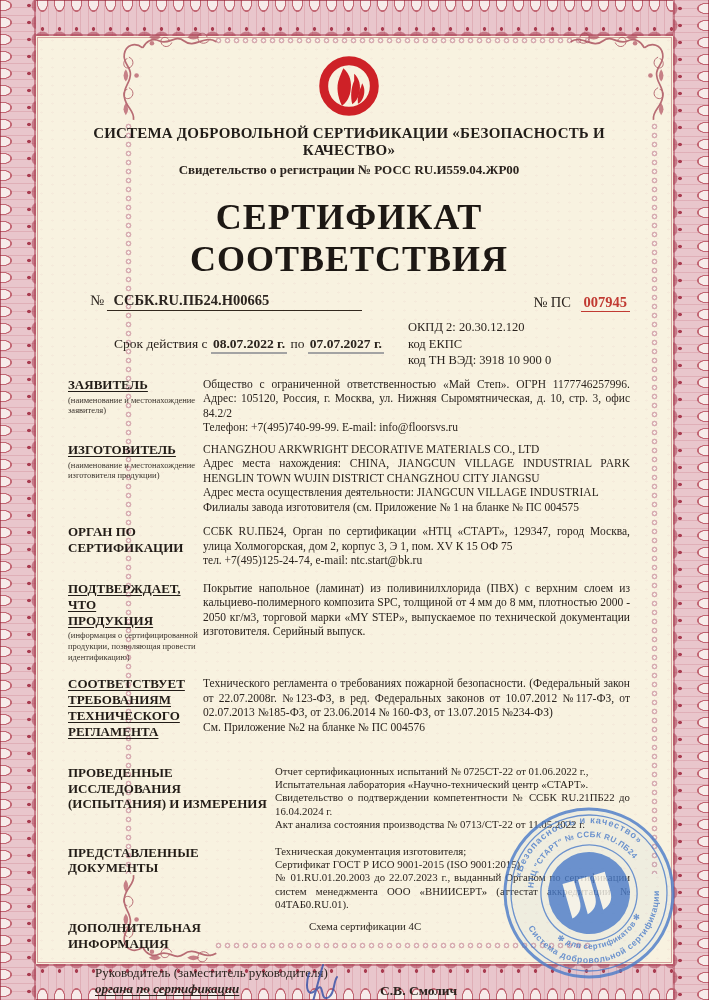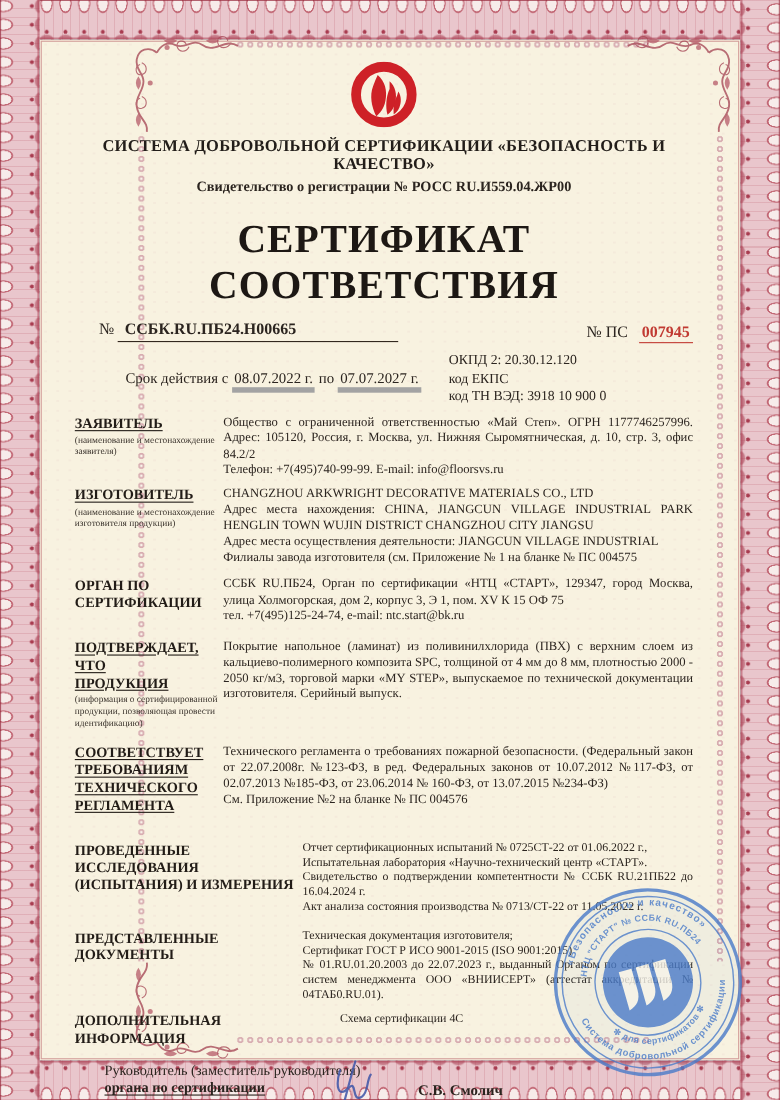--- a/index.html
+++ b/index.html
@@ -41,35 +41,35 @@
   .logo-row svg{width:60px;height:60px;}
   .system-name{margin-top:7px;text-align:center;font-size:15px;font-weight:bold;letter-spacing:.2px;color:#221d19;}
   .reg-line{margin-top:3px;text-align:center;font-size:13px;font-weight:bold;}
   .cert-title{margin-top:18px;text-align:center;font-size:36px;font-weight:bold;letter-spacing:1px;color:#1d1814;}
   .numbers-row{margin-top:12px;display:flex;justify-content:space-between;align-items:flex-end;font-size:14.5px;padding-left:22px;}
   .main-number{font-weight:bold;border-bottom:1.5px solid #33291f;padding:0 4px 1px 6px;min-width:245px;display:inline-block;}
   .form-number-wrap{white-space:nowrap;padding-right:0;}
   .form-number{color:#c13a32;font-weight:bold;border-bottom:1.2px solid #c13a32;padding:0 3px 1px 3px;margin-left:6px;}
   .validity-block{position:relative;height:56px;margin-top:8px;}
   .validity-line{position:absolute;left:46px;top:17px;font-size:13.5px;}
-  .date-u{font-weight:400;border-bottom:5px solid #a3a3a3;padding:0 2px 1px 2px;}
+  .date-u{font-weight:700;border-bottom:2px solid #a3a3a3;padding:0 2px 1px 2px;}
   .codes{position:absolute;left:340px;top:0;font-size:12.5px;line-height:1.32;}
   .row{display:flex;align-items:flex-start;}
   .lbl{width:135px;flex:none;font-size:13px;font-weight:bold;line-height:1.22;color:#221c17;}
   .lbl .u{text-decoration:underline;text-underline-offset:2px;white-space:pre-line;display:block;}
   .lbl .nu{white-space:pre-line;display:block;}
   .note{font-size:8.5px;font-weight:normal;line-height:1.25;margin-top:2px;color:#3a332c;}
   .val{flex:1;font-size:11.5px;line-height:1.26;text-align:justify;white-space:pre-line;color:#2b241f;}
   .lbl-wide{width:207px;}
   .val-sm{font-size:10.8px;line-height:1.24;}
   .pad-l{padding-left:34px;}
   
   .sig-block{position:relative;margin-top:13px;padding-left:27px;font-size:13px;}
   .sig-line1{line-height:1.25;}
-  .sig-underlined{font-weight:bold;text-decoration:underline;text-underline-offset:2px;line-height:1.3;}
+  .sig-underlined{font-weight:bold;text-decoration:underline;text-underline-offset:2px;line-height:1.3;font-style:italic;}
   .sig-note{font-size:8.8px;color:#3a332c;line-height:1.2;}
   .sig-name{position:absolute;left:312px;font-weight:bold;font-size:13.5px;white-space:nowrap;}
   .sig-name-head{top:18px;}
   .sig-name-exp{top:46px;}
   .sig-row2{margin-top:13px;}
   .signature-svg{position:absolute;left:183px;top:-6px;width:130px;height:130px;pointer-events:none;}
   
   .stamp{position:absolute;left:501px;top:805px;width:176px;height:176px;transform:rotate(-16deg);opacity:.92;}
 </style>
 </head>

